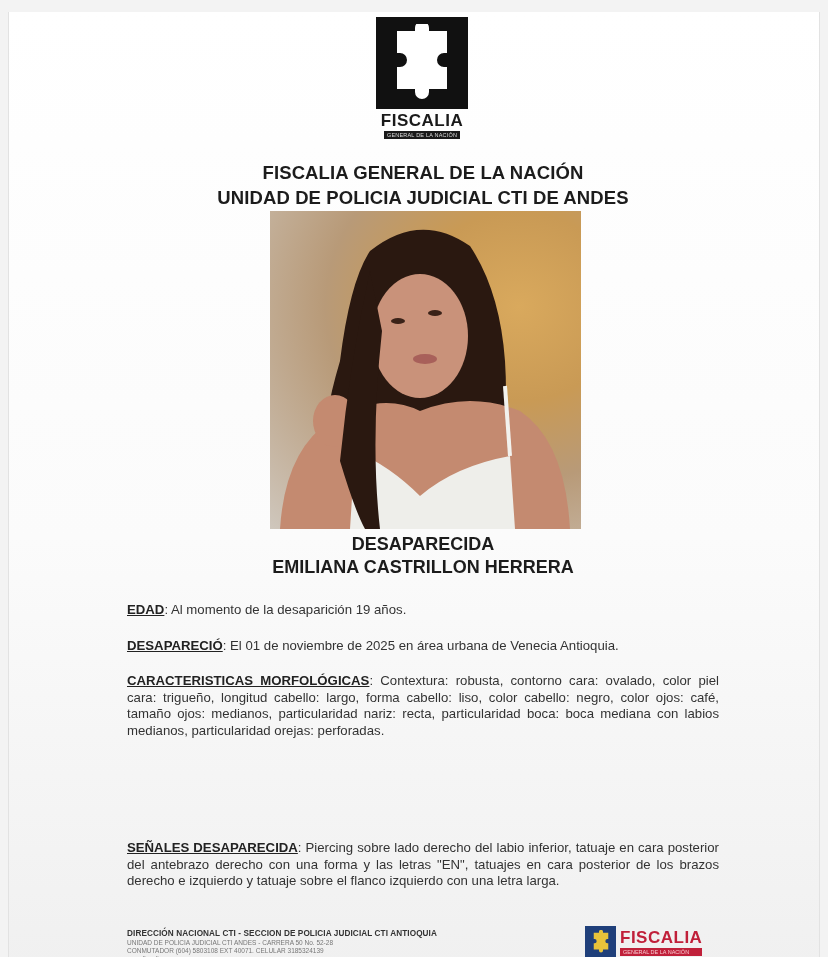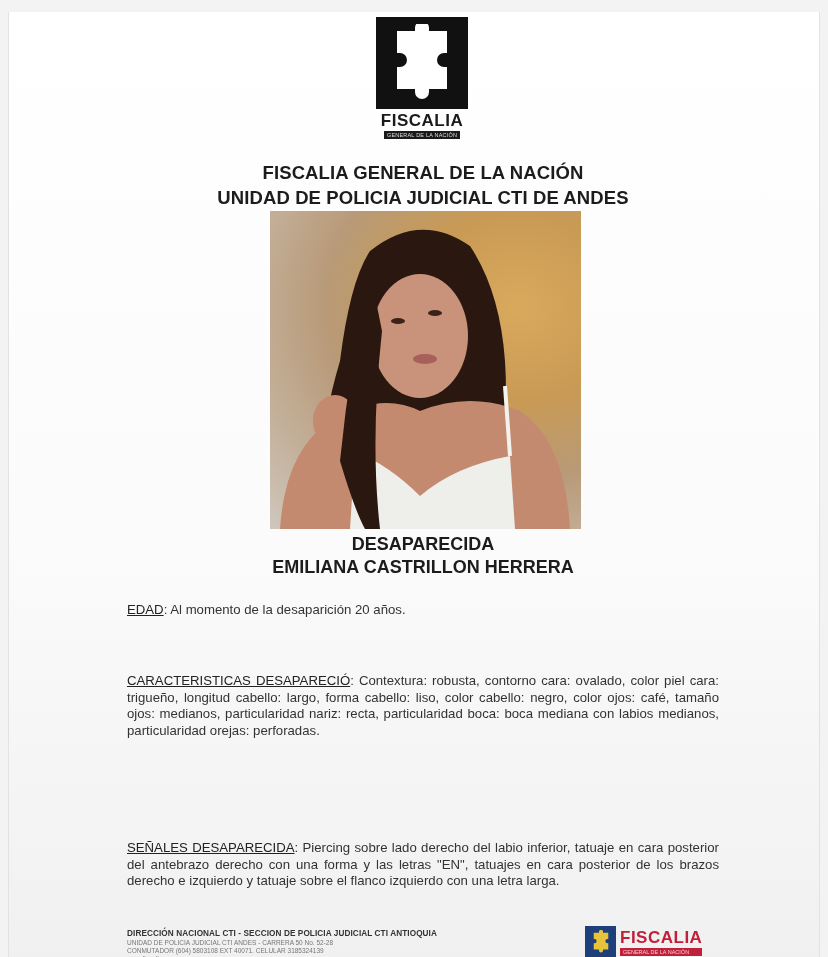--- a/index.html
+++ b/index.html
@@ -33,21 +33,21 @@
       background: radial-gradient(ellipse at 80% 30%, #d9a95d 0%, #c99a55 30%, #b89a78 55%, #cfc7bd 100%);
     }
     .subtitle {
       position: absolute; left: 0; width: 828px; text-align: center; font-weight: bold; font-size: 18px; color: #1c1c1c;
     }
     .s1 { top: 522px; }
     .s2 { top: 545px; }
     .para {
       position: absolute; left: 118px; width: 592px; font-size: 13.2px; line-height: 16.6px; color: #333; text-align: justify;
     }
-    .para .lbl { font-weight: normal; text-decoration: underline; color: #222; }
+    .para .lbl { font-weight: bold; text-decoration: underline; color: #222; }
     .p1 { top: 590px; }
     .p2 { top: 626px; }
     .p3 { top: 661px; }
     .p4 { top: 773px; }
     .p5 { top: 828px; }
     .footer-text { position: absolute; left: 118px; top: 917px; width: 440px; }
     .footer-text .f1 { font-weight: bold; font-size: 8.2px; color: #333; letter-spacing: 0.1px; line-height: 10px; white-space: nowrap; }
     .footer-text .f2 { font-size: 6.5px; color: #777; line-height: 8px; white-space: nowrap; }
     .logo-bottom { position: absolute; left: 576px; top: 914px; display: flex; align-items: center; }
     .logo-bottom .emblem { width: 31px; height: 32px; background: #1f3f7a; display: flex; align-items: center; justify-content: center; }
@@ -93,24 +93,27 @@
       <path d="M235 175 L240 245" stroke="#f2f2ee" stroke-width="4"></path>
 
       <path d="M100 60 Q80 150 70 250 Q85 300 95 318 L110 318 Q100 230 112 120 Z" fill="#2a1810"></path>
     </svg>
   </div>
 
   <div class="subtitle s1">DESAPARECIDA</div>
   <div class="subtitle s2">EMILIANA CASTRILLON HERRERA</div>
 
   <div class="para p1">
-    <span class="lbl">EDAD</span><span>: Al momento de la desaparición 20 años.</span>
+    <span class="lbl">EDAD</span><span>: Al momento de la desaparición 19 años.</span>
+  </div>
+  <div class="para p2">
+    <span class="lbl">DESAPARECIÓ</span><span>: El 01 de noviembre de 2025 en área urbana de Venecia Antioquia.</span>
   </div>
   <div class="para p3">
-    <span class="lbl">CARACTERISTICAS DESAPARECIÓ</span><span>: Contextura: robusta, contorno cara: ovalado, color piel cara: trigueño, longitud cabello: largo, forma cabello: liso, color cabello: negro, color ojos: café, tamaño ojos: medianos, particularidad nariz: recta, particularidad boca: boca mediana con labios medianos, particularidad orejas: perforadas.</span>
+    <span class="lbl">CARACTERISTICAS MORFOLÓGICAS</span><span>: Contextura: robusta, contorno cara: ovalado, color piel cara: trigueño, longitud cabello: largo, forma cabello: liso, color cabello: negro, color ojos: café, tamaño ojos: medianos, particularidad nariz: recta, particularidad boca: boca mediana con labios medianos, particularidad orejas: perforadas.</span>
   </div>
   <div class="para p5">
     <span class="lbl">SEÑALES DESAPARECIDA</span><span>: Piercing sobre lado derecho del labio inferior, tatuaje en cara posterior del antebrazo derecho con una forma y las letras "EN", tatuajes en cara posterior de los brazos derecho e izquierdo y tatuaje sobre el flanco izquierdo con una letra larga.</span>
   </div>
 
   <div class="footer-text">
     <div class="f1">DIRECCIÓN NACIONAL CTI - SECCION DE POLICIA JUDICIAL CTI ANTIOQUIA</div>
     <div class="f2">UNIDAD DE POLICIA JUDICIAL CTI ANDES - CARRERA 50 No. 52-28</div>
     <div class="f2">CONMUTADOR (604) 5803108 EXT 40071. CELULAR 3185324139</div>
     <div class="f2">www.fiscalia.gov.co</div>

